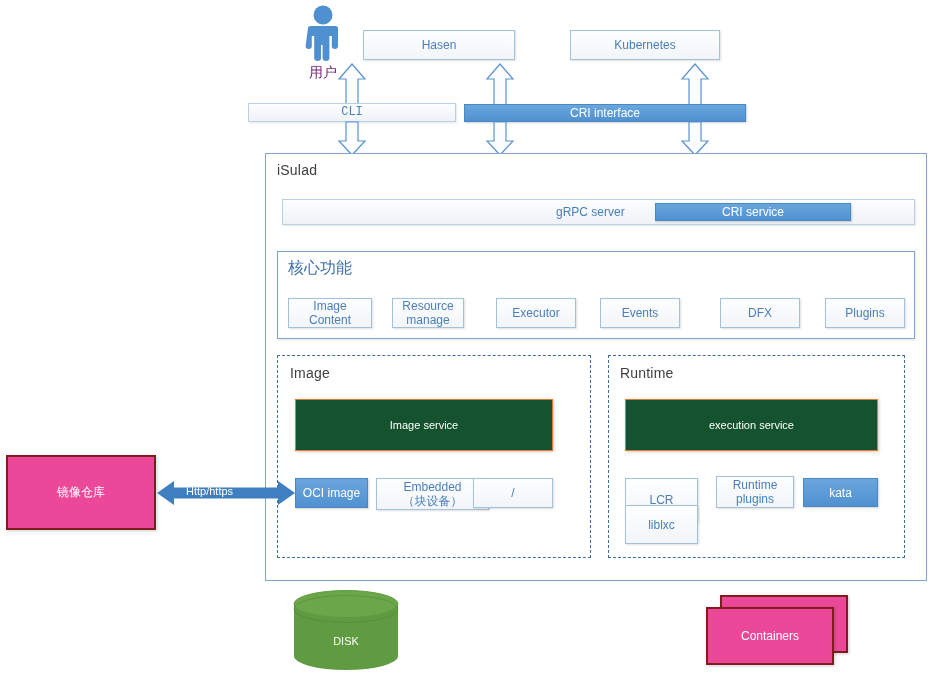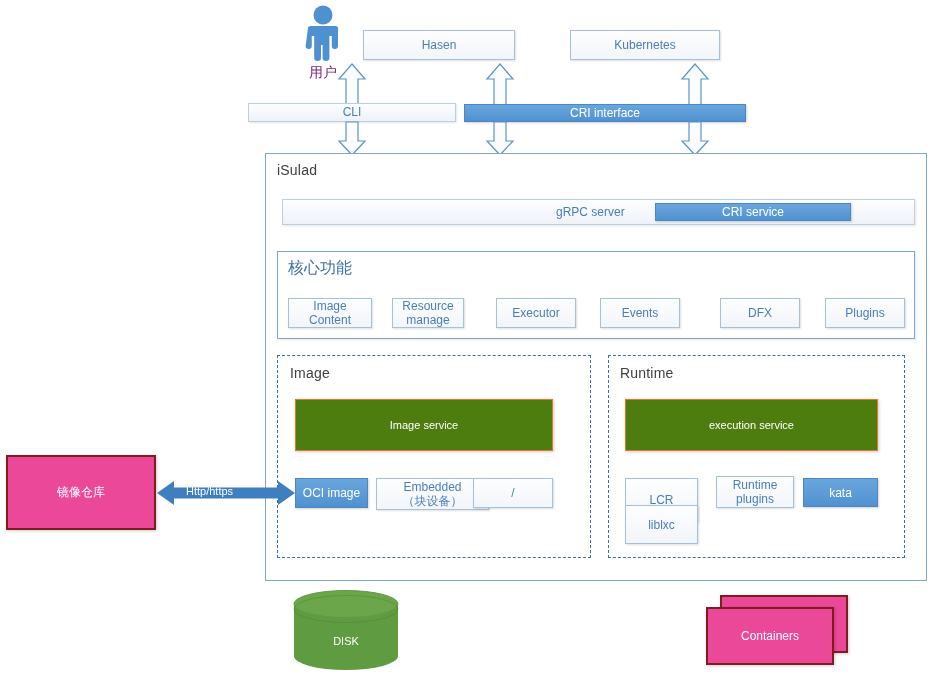--- a/index.html
+++ b/index.html
@@ -38,21 +38,21 @@
     color: #ffffff;
     display: flex;
     align-items: center;
     justify-content: center;
     text-align: center;
     font-size: 12px;
     line-height: 14px;
     box-shadow: 1px 1px 2px rgba(0,0,0,0.18);
   }
   .box-orange {
-    background: #4d7c0f;
+    background: #14532d;
     border: 1px solid #e8762c;
     color: #ffffff;
     display: flex;
     align-items: center;
     justify-content: center;
     text-align: center;
     font-size: 11px;
     box-shadow: 1px 1px 3px rgba(0,0,0,0.2);
   }
   .box-green {
@@ -136,21 +136,21 @@
     <path d="M18 2 L31 17 L24 17 L24 46 L12 46 L12 17 L5 17 Z" fill="#fbfcfe" stroke="#5b93cd" stroke-width="1.2"></path>
   </svg>
   <svg class="arrow-svg" style="left:482px; top:62px; width:36px; height:46px;">
     <path d="M18 2 L31 17 L24 17 L24 46 L12 46 L12 17 L5 17 Z" fill="#fbfcfe" stroke="#5b93cd" stroke-width="1.2"></path>
   </svg>
   <svg class="arrow-svg" style="left:677px; top:62px; width:36px; height:46px;">
     <path d="M18 2 L31 17 L24 17 L24 46 L12 46 L12 17 L5 17 Z" fill="#fbfcfe" stroke="#5b93cd" stroke-width="1.2"></path>
   </svg>
 
   <div class="abs bar-light" style="left:248px; top:103px; width:208px; height:19px;"></div>
-  <div class="abs bar-label" style="left:248px; top:105px; width:208px; text-align:center;">CLI</div>
+  <div class="abs bar-label" style="left:248px; top:105px; width:208px; text-align:center;font-family:Liberation Mono, monospace;">CLI</div>
 
   <div class="abs box-blue" style="left:464px; top:104px; width:282px; height:18px; font-size:12px;">CRI interface</div>
 
   <svg class="arrow-svg" style="left:334px; top:122px; width:36px; height:34px;">
     <path d="M12 0 L12 19 L5 19 L18 33 L31 19 L24 19 L24 0 Z" fill="#fbfcfe" stroke="#5b93cd" stroke-width="1.2"></path>
   </svg>
   <svg class="arrow-svg" style="left:482px; top:122px; width:36px; height:34px;">
     <path d="M12 0 L12 19 L5 19 L18 33 L31 19 L24 19 L24 0 Z" fill="#fbfcfe" stroke="#5b93cd" stroke-width="1.2"></path>
   </svg>
   <svg class="arrow-svg" style="left:677px; top:122px; width:36px; height:34px;">

